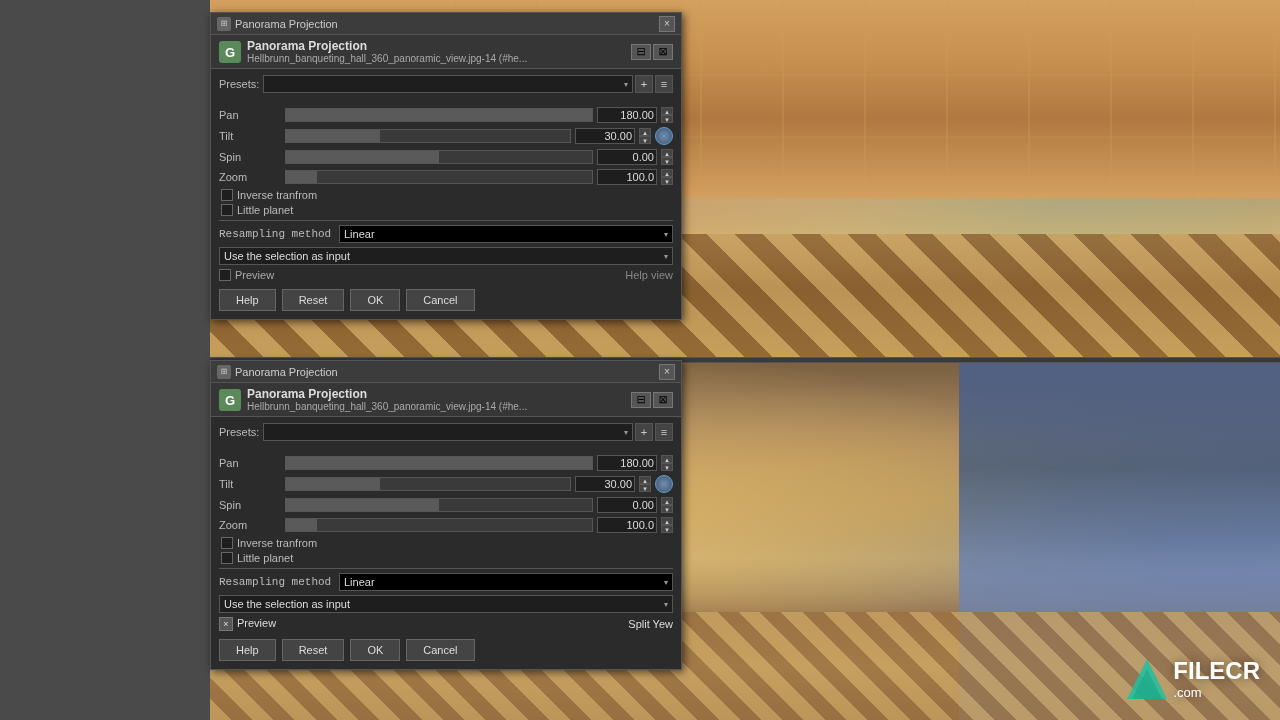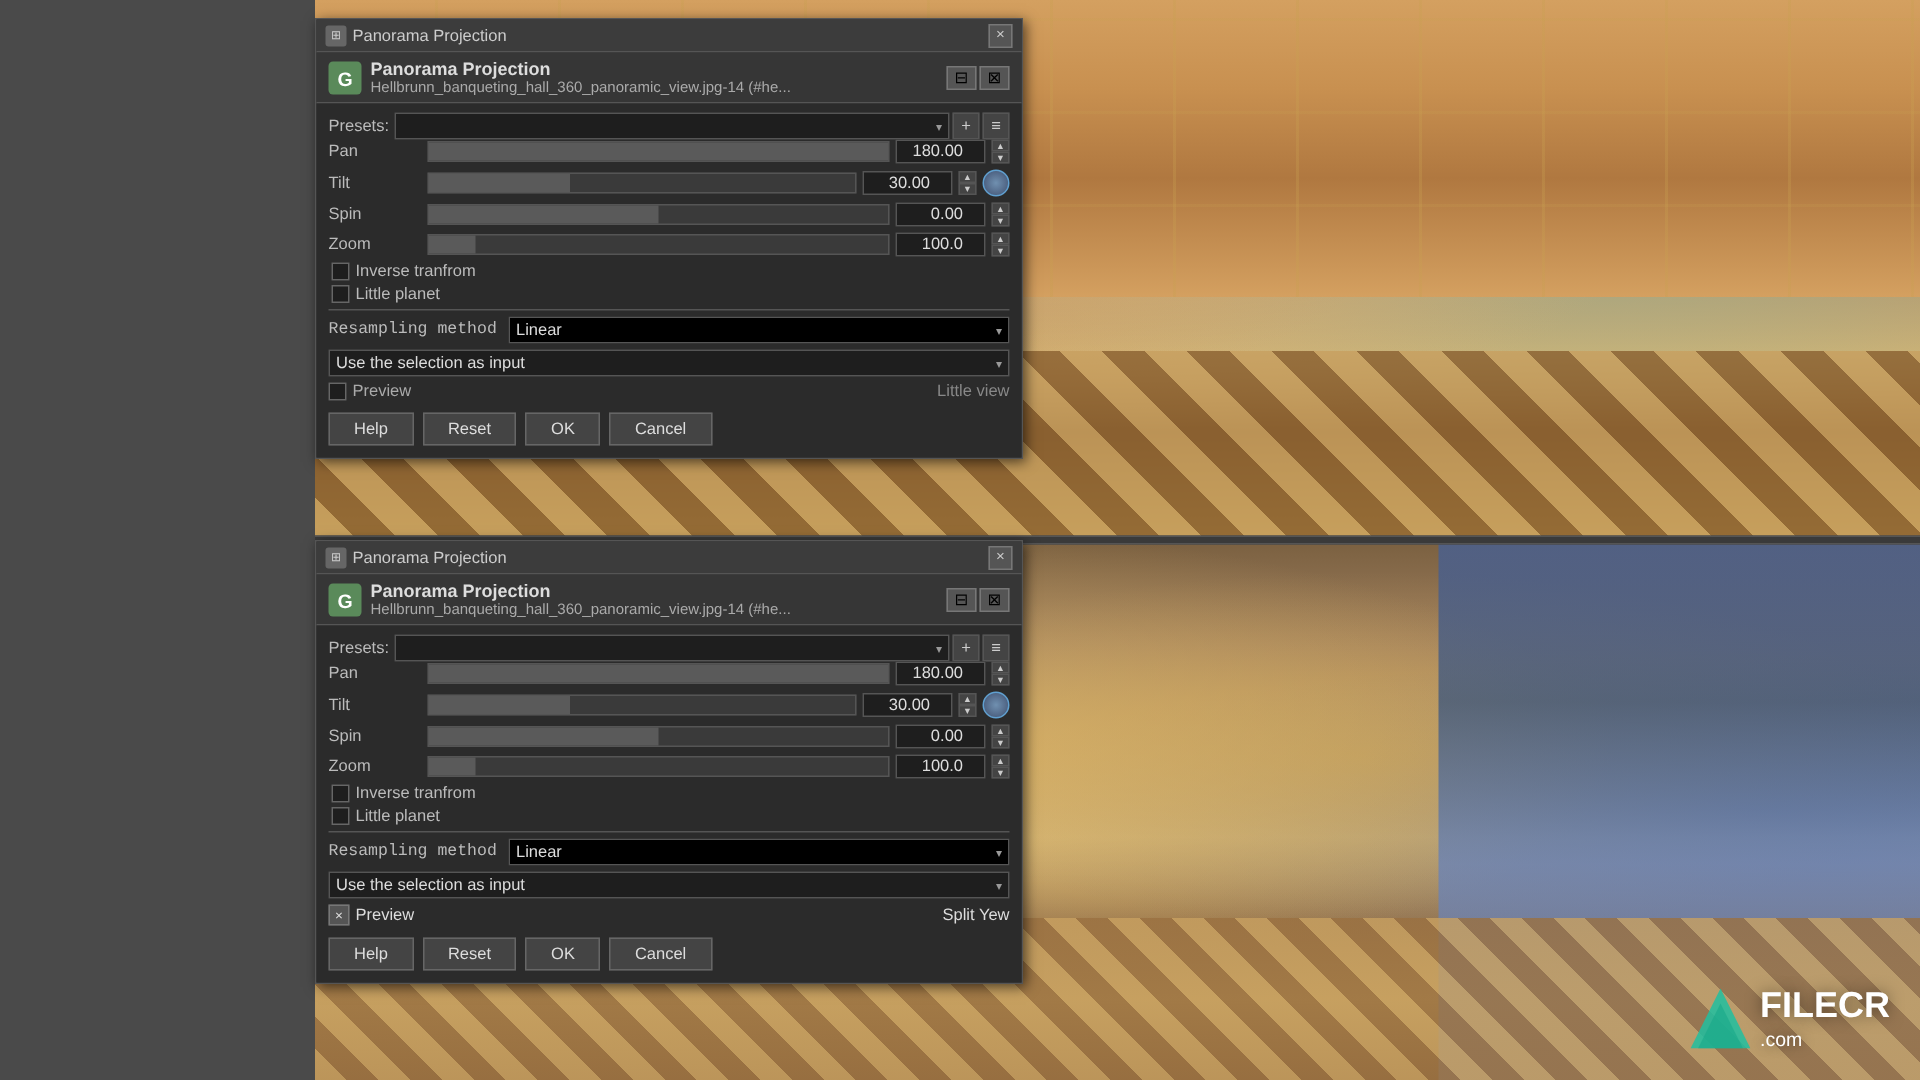--- a/index.html
+++ b/index.html
@@ -317,21 +317,21 @@
     }
 
     .form-value-input {
       width: 60px;
       height: 16px;
       background: #1e1e1e;
       border: 1px solid #555;
       color: #ddd;
       font-size: 11px;
       text-align: right;
-      padding-right: 14px;
+      padding-right: 2px;
     }
 
     .spin-buttons {
       display: flex;
       flex-direction: column;
       width: 12px;
     }
 
     .spin-btn {
       width: 12px;
@@ -354,21 +354,21 @@
       background: radial-gradient(circle, #7090b0 0%, #405070 100%);
       border: 1px solid #60a0d0;
       cursor: pointer;
       flex-shrink: 0;
     }
 
     
     .presets-row {
       display: flex;
       align-items: center;
-      margin-bottom: 0;
+      margin-bottom: 14px;
     }
 
     .presets-label {
       color: #bbb;
       font-size: 11px;
       margin-right: 4px;
     }
 
     .presets-dropdown {
       flex: 1;
@@ -471,21 +471,21 @@
     
     .preview-row {
       display: flex;
       align-items: center;
       justify-content: space-between;
       margin-bottom: 4px;
     }
 
     .preview-left {
       display: flex;
-      align-items: center;
+      align-items: flex-start;
       gap: 4px;
     }
 
     .preview-checkbox {
       width: 12px;
       height: 12px;
       background: #1e1e1e;
       border: 1px solid #666;
       cursor: pointer;
     }
@@ -709,21 +709,21 @@
     <div class="dropdown-full">
       <span>Use the selection as input</span>
       <span class="chevron-down">▾</span>
     </div>
 
     <div class="preview-row">
       <div class="preview-left">
         <div class="preview-checkbox"></div>
         <span class="preview-label">Preview</span>
       </div>
-      <span class="split-view-label">Little view</span>
+      <span class="split-view-label">Help view</span>
     </div>
 
     <div class="buttons-row">
       <button class="dialog-btn">Help</button>
       <button class="dialog-btn">Reset</button>
       <button class="dialog-btn">OK</button>
       <button class="dialog-btn">Cancel</button>
     </div>
   </div>
 </div>

